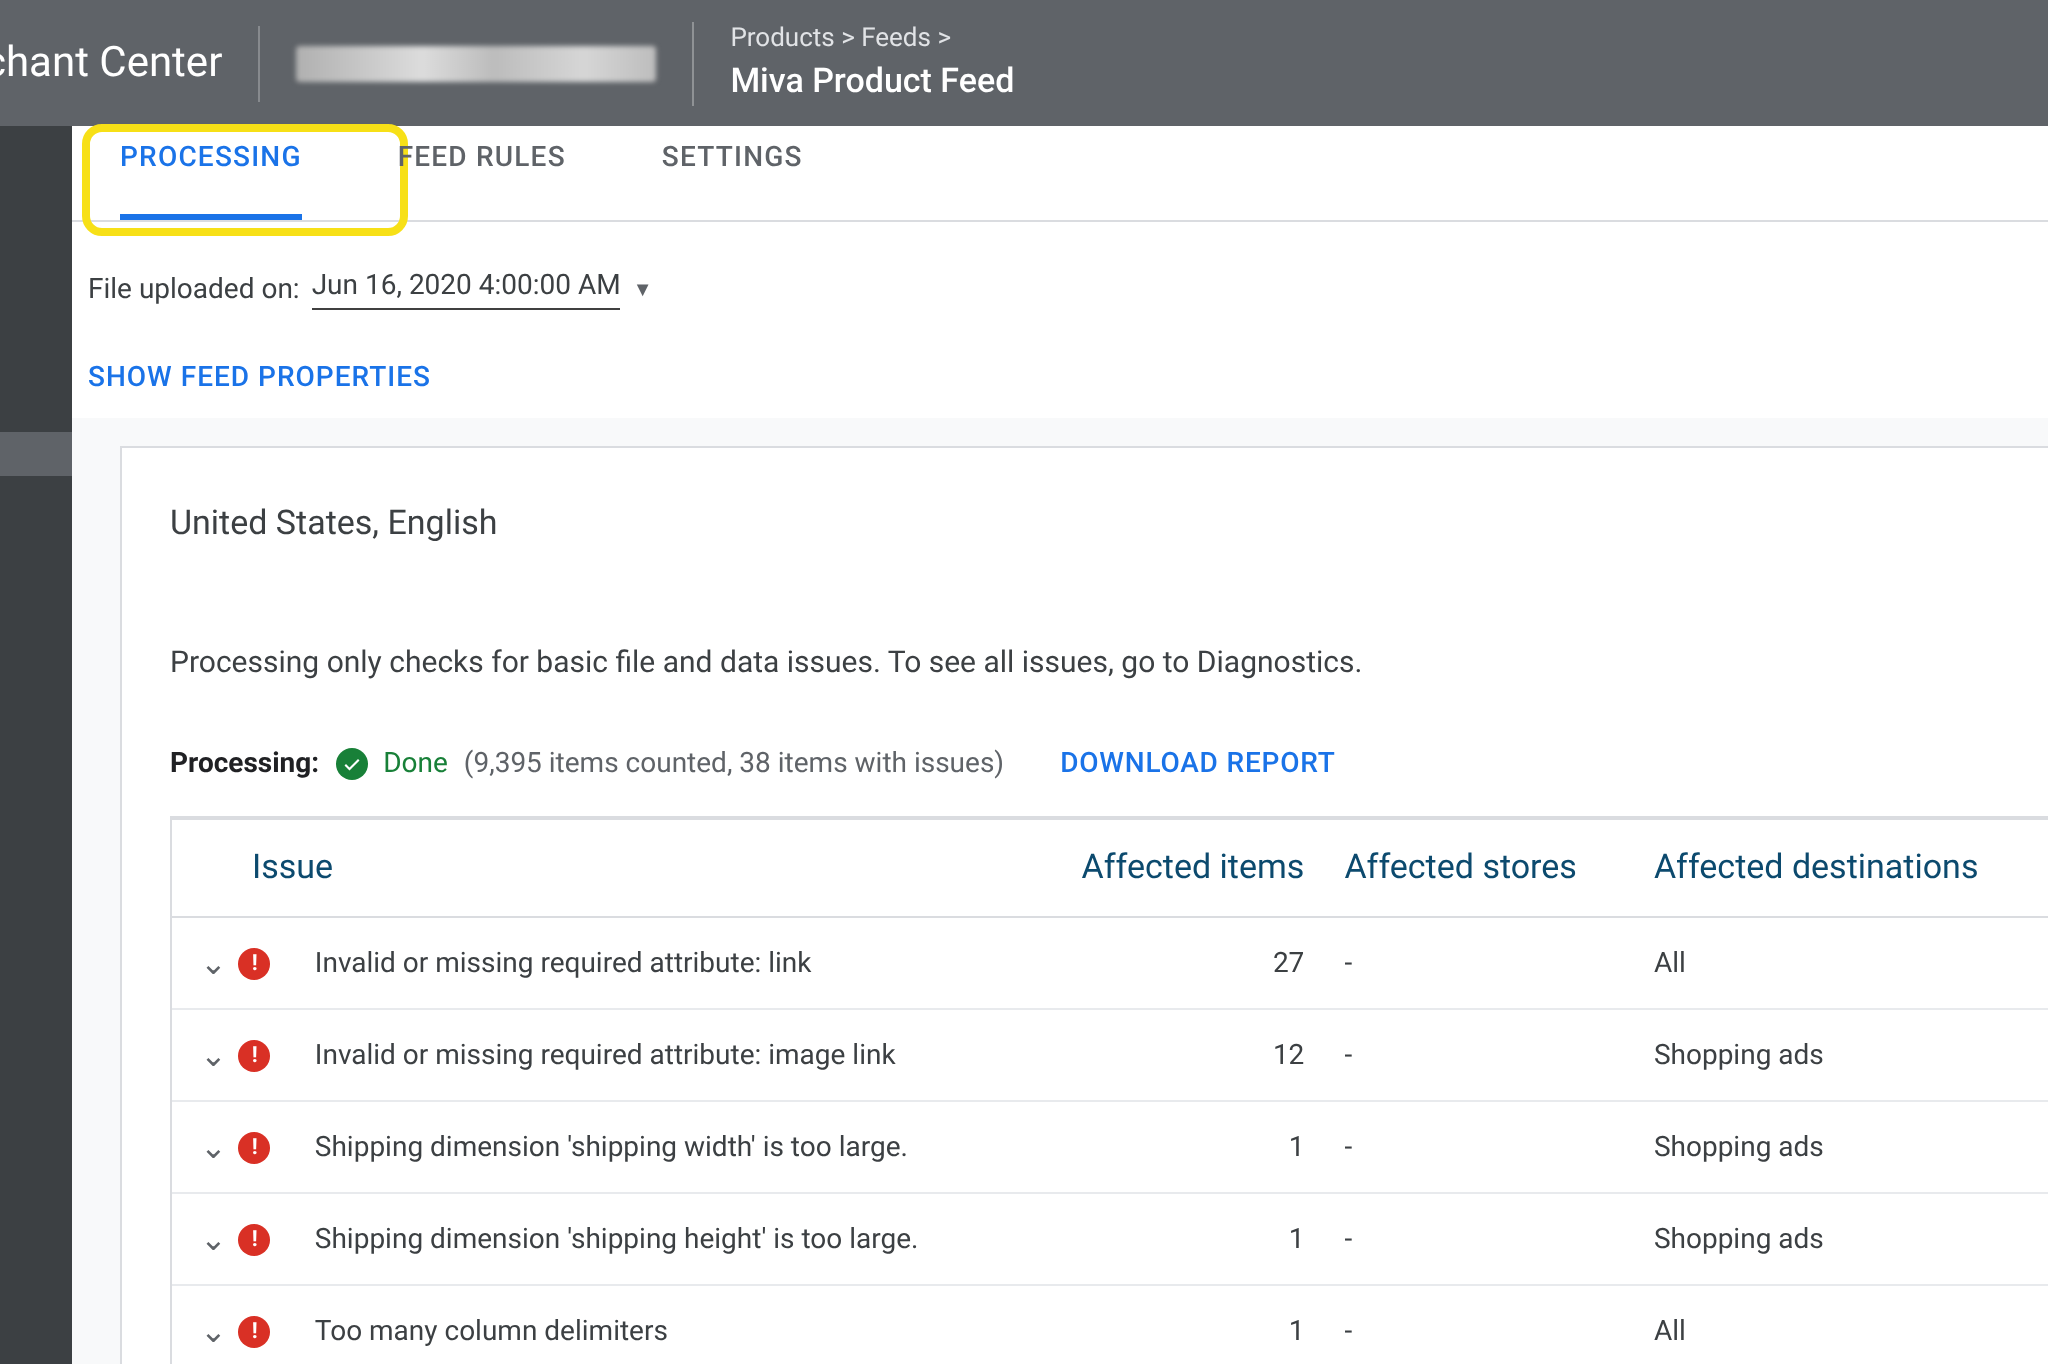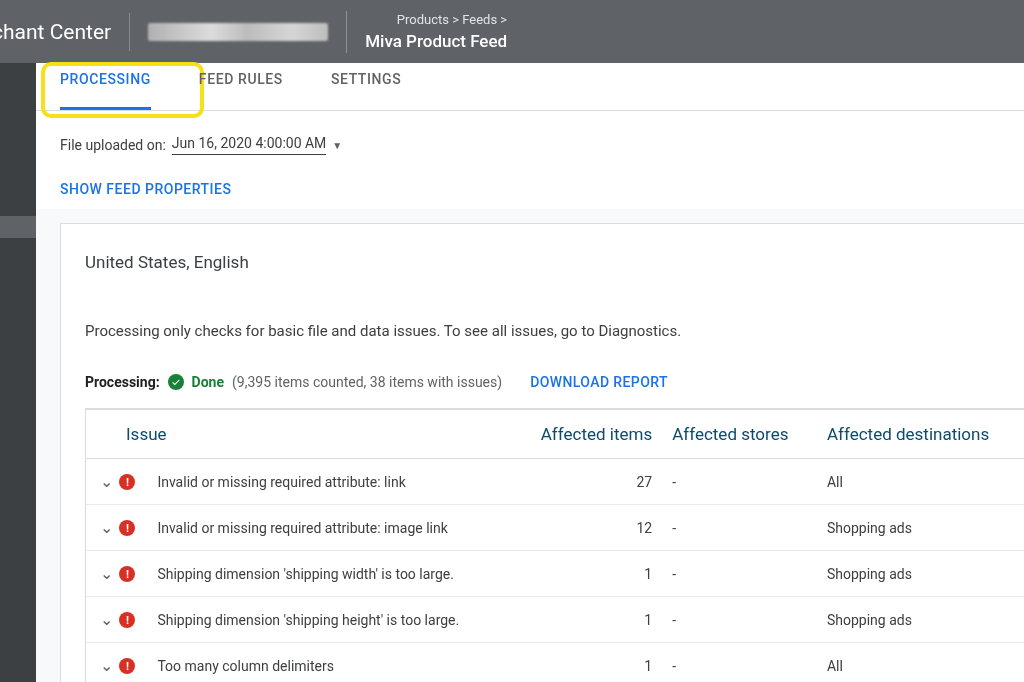--- a/index.html
+++ b/index.html
@@ -34,21 +34,21 @@
     margin: 0 18px;
     width: 180px;
     height: 18px;
     background: linear-gradient(90deg, #b0b0b0 0%, #dcdcdc 35%, #bcbcbc 55%, #d6d6d6 80%, #bdbdbd 100%);
     filter: blur(1.2px);
     border-radius:2px;
   }
   .vline {
     width:1px; height:42px; background: rgba(255,255,255,0.3);
   }
-  .crumbs { padding-left: 18px; text-align: right; }
+  .crumbs { padding-left: 18px; }
   .crumbs .path { font-size:13px; color:#e8eaed; opacity:0.95; margin-bottom:4px;}
   .crumbs .title { font-size:17px; font-weight: 500; color:#fff;}
   .left-rail {
     position:absolute; left:0; top:63px; width:36px; bottom:0;
     background:#3c4043;
   }
   .left-rail .shade {
     position:absolute; left:0; right:0; top:153px; height:22px; background:#5f6368;
   }
   .page {
@@ -65,39 +65,39 @@
   }
   .tab.active { color:#1a73e8; }
   .tab.active::after{
     content:""; position:absolute; left:24px; right:24px; bottom:0; height:3px; background:#1a73e8;
   }
   .tab-highlight {
     position:absolute; left:5px; top:-1px; height:56px; width:163px;
     border:4px solid #f7e017; border-radius:10px; pointer-events:none;
   }
   .subheader {
-    padding:24px 24px 12px 24px;
+    padding:24px 24px 12px 8px;
   }
   .upload-row {
     font-size:14px; color:#3c4043; display:flex; align-items:center; gap:6px; margin-bottom:26px;
   }
   .upload-row .line { border-bottom:1px solid #404040; padding-bottom:3px;}
   .caret { font-size:10px; color:#5f6368;}
   .show-link { color:#1a73e8; font-weight:500; letter-spacing:0.5px; font-size:14px; cursor:pointer;}
   .body-area { background:#f8f9fa; padding:14px 0 30px 24px;}
   .card {
     background:#fff; border:1px solid #dadce0; padding:28px 0 0 24px; margin-right:-2px;
   }
   .locale { font-size:17px; color:#3c4043; margin-bottom:50px;}
   .desc { font-size:15px; color:#3c4043; margin-bottom:34px;}
   .status-row { display:flex; align-items:flex-end; gap:8px; font-size:14px; margin-bottom:18px;}
   .status-row .label { font-weight:700; color:#202124;}
   .check { width:16px; height:16px; border-radius:50%; background:#188038; display:inline-flex; align-items:center; justify-content:center;}
   .check svg { width:10px; height:10px; fill:#fff;}
-  .done { color:#188038; font-weight:700;}
+  .done { color:#188038; font-weight:400;}
   .muted { color:#5f6368; }
   .dl { color:#1a73e8; font-weight:500; letter-spacing:0.4px; margin-left:20px; cursor:pointer;}
   table { width:100%; border-collapse:collapse; font-size:14px; margin-right:0;}
   th { text-align:left; font-weight:400; color:#0c4a6e; padding:14px 10px; border-bottom:1px solid #dadce0; border-top:1px solid #dadce0; font-size:17px;}
   th.first { padding-left:40px; }
   th.r { text-align:right; }
   td { padding:13px 10px; border-bottom:1px solid #e8eaed; color:#3c4043;}
   td.iconcell { width:28px; text-align:center; padding-left:14px; padding-right:6px;}
   td.erricon { width:28px; padding-left:0;}
   td.r { text-align:right; }

